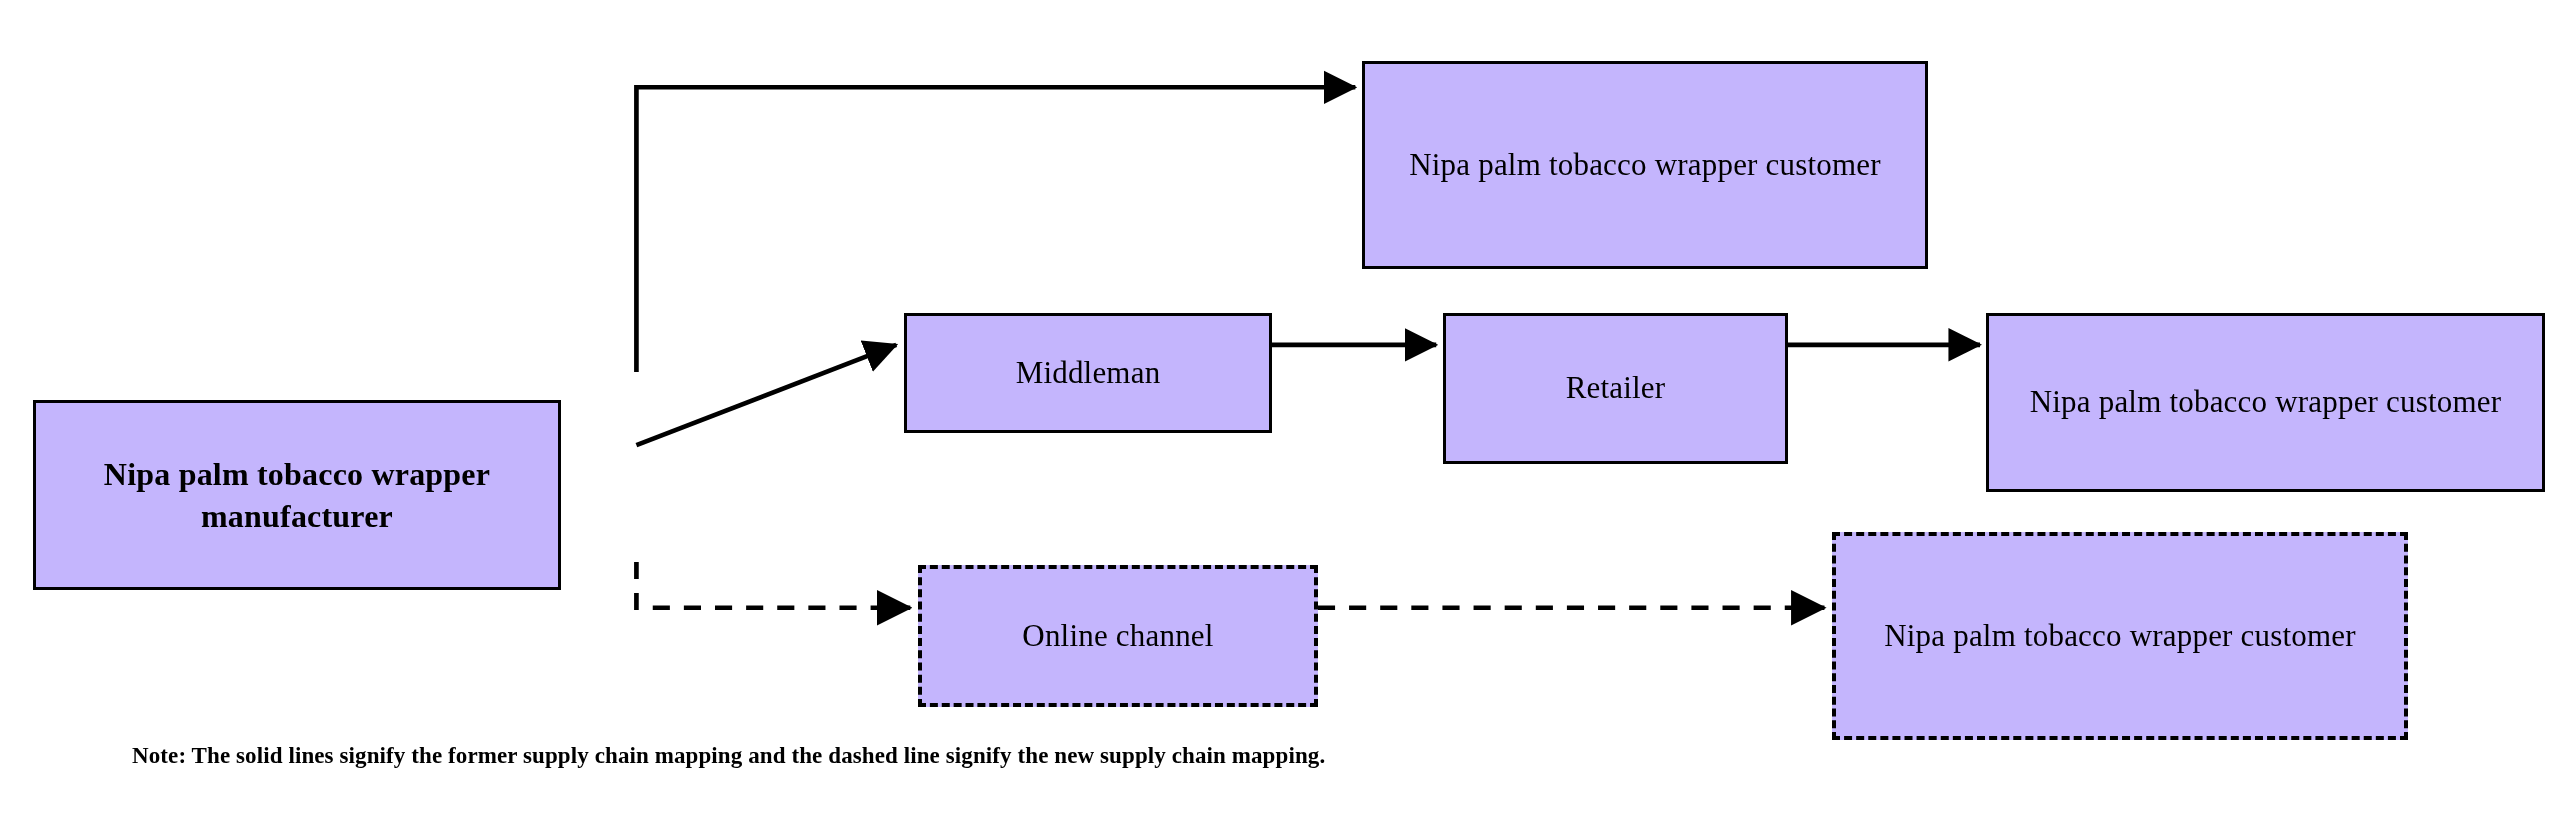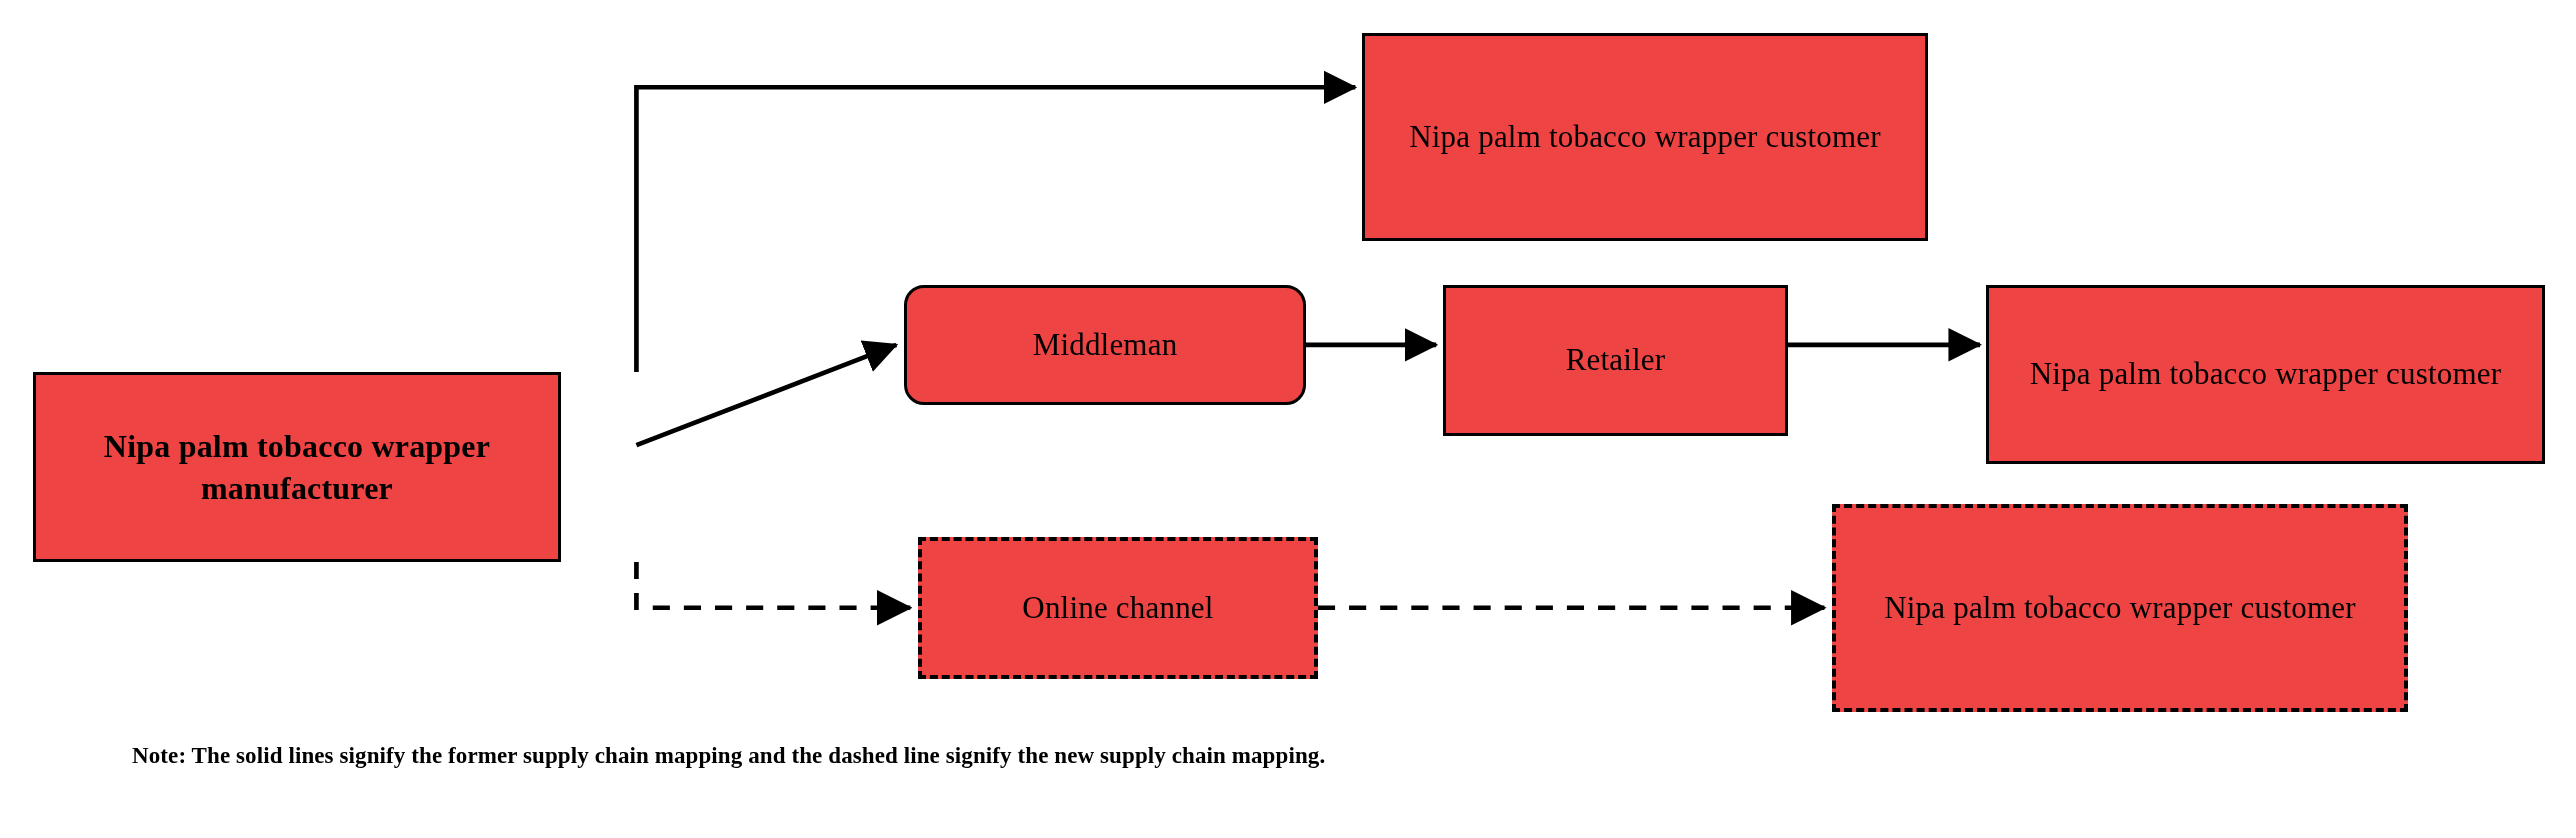--- a/index.html
+++ b/index.html
@@ -23,27 +23,28 @@
     position: absolute;
     top: 0;
     left: 0;
     width: 2576px;
     height: 839px;
     display: block;
   }
   .node-box {
     position: absolute;
     box-sizing: border-box;
-    background: #ef4444;
+    background: #c4b5fd;
     display: flex;
     align-items: center;
     justify-content: center;
     text-align: center;
     color: #000000;
     line-height: 1.32;
+    margin-top: 28px;
   }
   .node-box.solid {
     border: 3.9px solid #000000;
   }
   .node-box.dashed {
     border: 4.7px dashed #000000;
   }
   .node-label {
     display: block;
     padding: 0 14px;
@@ -96,21 +97,21 @@
   </svg>
 
   <div class="node-box solid" style="left:33px; top:372px; width:528px; height:190px;">
     <span class="node-label bold">Nipa palm tobacco wrapper manufacturer</span>
   </div>
 
   <div class="node-box solid" style="left:1362px; top:33px; width:566px; height:208px;">
     <span class="node-label">Nipa palm tobacco wrapper customer</span>
   </div>
 
-  <div class="node-box solid" style="left:904px; top:285px; width:402px; height:120px;border-radius:20px;">
+  <div class="node-box solid" style="left:904px; top:285px; width:368px; height:120px;">
     <span class="node-label">Middleman</span>
   </div>
 
   <div class="node-box solid" style="left:1443px; top:285px; width:345px; height:151px;">
     <span class="node-label">Retailer</span>
   </div>
 
   <div class="node-box solid" style="left:1986px; top:285px; width:559px; height:179px;">
     <span class="node-label">Nipa palm tobacco wrapper customer</span>
   </div>

